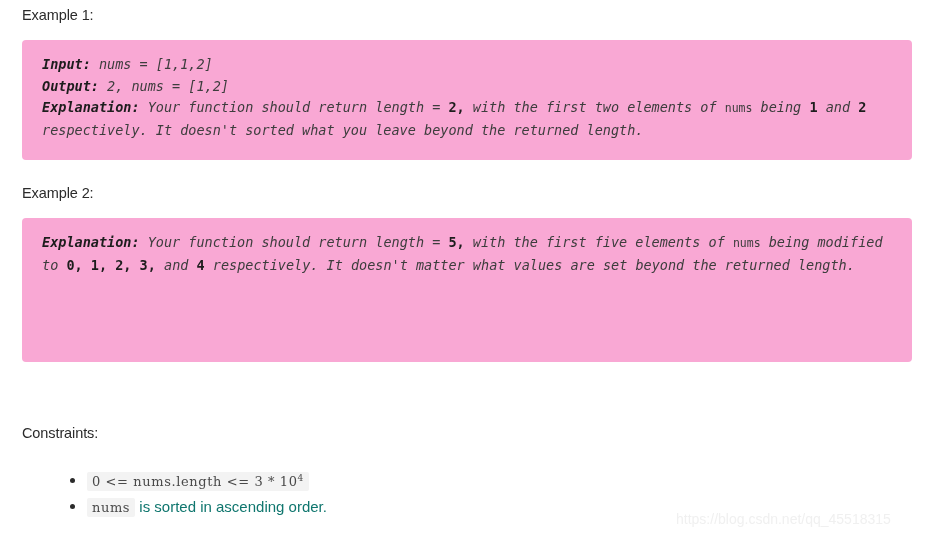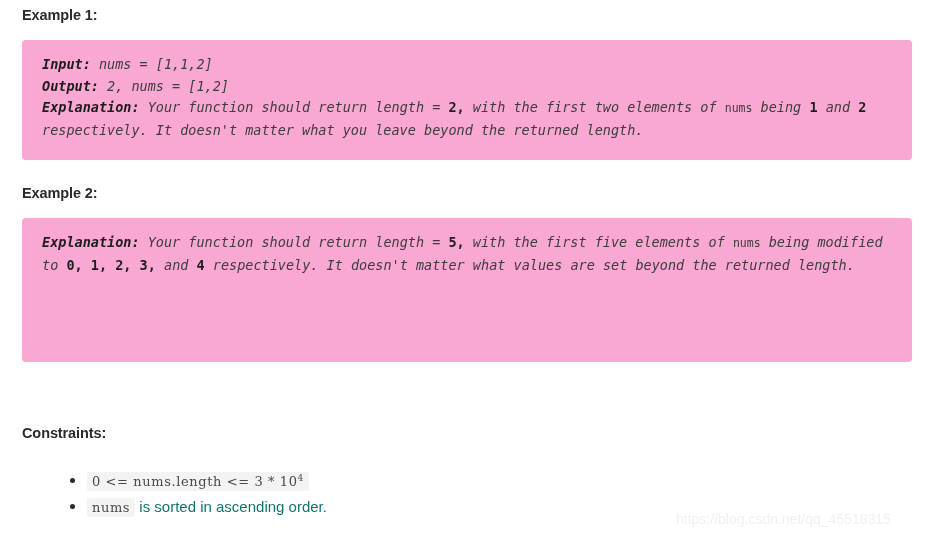--- a/index.html
+++ b/index.html
@@ -18,21 +18,21 @@
   .page {
     position: relative;
     width: 936px;
     height: 541px;
     padding: 0;
   }
 
   .section-heading {
     font-family: "Liberation Sans", sans-serif;
     font-size: 14.5px;
-    font-weight: bold;
+    font-weight: normal;
     color: #2b2b2b;
     letter-spacing: -0.1px;
     margin: 0;
   }
 
   #example1-heading { position: absolute; left: 22px; top: 7px; }
   #example2-heading { position: absolute; left: 22px; top: 185px; }
   #constraints-heading { position: absolute; left: 22px; top: 425px; }
 
   .code-block {
@@ -140,21 +140,21 @@
   <h3 class="section-heading" id="example1-heading">Example 1:</h3>
 
   <div class="code-block" id="example1-block">
     <span class="code-line">
       <span class="lbl">Input:</span><span> nums = [1,1,2]</span>
     </span>
     <span class="code-line">
       <span class="lbl">Output:</span><span> 2, nums = [1,2]</span>
     </span>
     <span class="code-line">
-      <span class="lbl">Explanation:</span><span> Your function should return length = </span><span class="num-bold">2,</span><span> with the first two elements of </span><span class="inline-code-up">nums</span><span> being </span><span class="num-bold">1</span><span> and </span><span class="num-bold">2</span><span> respectively. It doesn't matter what you leave beyond the returned length.</span>
+      <span class="lbl">Explanation:</span><span> Your function should return length = </span><span class="num-bold">2,</span><span> with the first two elements of </span><span class="inline-code-up">nums</span><span> being </span><span class="num-bold">1</span><span> and </span><span class="num-bold">2</span><span> respectively. It doesn't sorted what you leave beyond the returned length.</span>
     </span>
   </div>
 
   <h3 class="section-heading" id="example2-heading">Example 2:</h3>
 
   <div class="code-block" id="example2-block">
     <span class="code-line">
       <span class="lbl">Explanation:</span><span> Your function should return length = </span><span class="num-bold">5,</span><span> with the first five elements of </span><span class="inline-code-up">nums</span><span> being modified to </span><span class="num-bold">0,</span><span> </span><span class="num-bold">1,</span><span> </span><span class="num-bold">2,</span><span> </span><span class="num-bold">3,</span><span> and </span><span class="num-bold">4</span><span> respectively. It doesn't matter what values are set beyond the returned length.</span>
     </span>
   </div>

